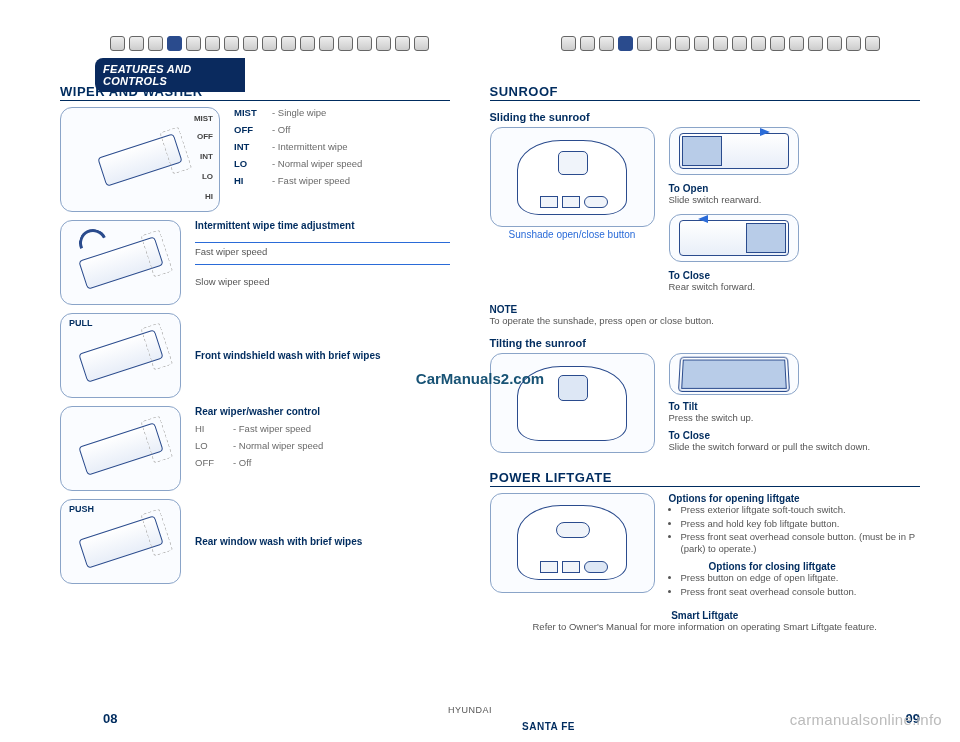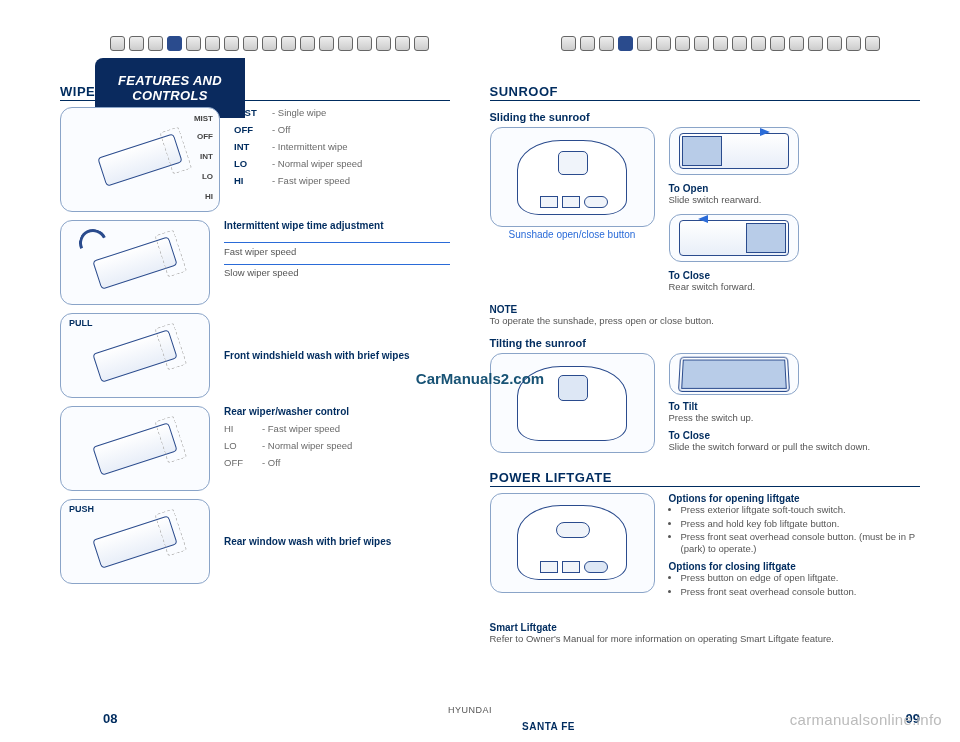--- a/index.html
+++ b/index.html
@@ -32,29 +32,28 @@
       border: 1px solid #666;
       border-radius: 3px;
       background: linear-gradient(#eee,#ccc);
     }
     .mini-icon.active { background: #2a4b8d; border-color:#2a4b8d; }
     .category-bar {
       position: absolute;
       top: 58px;
       left: 95px;
       width: 150px;
-      padding: 15px 8px;
+      padding: 5px 8px;
       background: #0a2a5e;
       color: #fff;
       font-style: italic;
-      font-size: 13px;
+      font-size: 11px;
       font-weight: bold;
       letter-spacing: 0.3px;
       border-radius: 8px 0 0 8px;
-      text-align: center;
     }
     .col {
       flex: 1;
       padding-top: 50px;
       display: flex;
       flex-direction: column;
     }
     .col.left { flex: 0.95; }
     .col.right { flex: 1.05; }
     h2.section-title {
@@ -81,21 +80,21 @@
     .illus {
       border: 1px solid #8aa4c8;
       border-radius: 12px;
       background: #fafcff;
       display: flex;
       align-items: center;
       justify-content: center;
       position: relative;
       overflow: hidden;
     }
-    .illus-sm { width: 150px; height: 85px; }
+    .illus-sm { width: 121px; height: 85px; }
     .illus-md { width: 160px; height: 105px; }
     .illus-md2 { width: 165px; height: 100px; }
     .illus-tiny { width: 130px; height: 48px; }
     .stalk {
       width: 80px; height: 30px;
       border: 1px solid #2a4b8d;
       border-radius: 4px;
       transform: rotate(-18deg);
       background: linear-gradient(#fff,#e8eef8);
       position: relative;
@@ -294,21 +293,21 @@
     </div>
 
     <div class="row">
       <div class="illus illus-sm">
         <div class="curved-arrow" style="top:8px;left:18px;"></div>
         <div class="stalk"></div>
       </div>
       <div class="defs">
         <div class="blue-label" style="line-height:1.2;">Intermittent wipe time adjustment</div>
         <div style="border-top:1px solid #2a6bd8; padding-top:3px; margin-top:4px;" class="desc-text">Fast wiper speed</div>
-        <div style="border-top:1px solid #2a6bd8; padding-top:2px;" class="desc-text">Slow wiper speed</div>
+        <div style="border-top:1px solid #2a6bd8; padding-top:11px;" class="desc-text">Slow wiper speed</div>
       </div>
     </div>
 
     <div class="row">
       <div class="illus illus-sm">
         <span class="pull-push-lbl">PULL</span>
         <div class="stalk"></div>
       </div>
       <div class="defs" style="justify-content:center;">
         <div class="blue-label" style="line-height:1.2;">Front windshield wash with brief wipes</div>
@@ -426,28 +425,28 @@
           <div class="console-btn" style="left:66px;bottom:6px;width:24px;height:12px;border-radius:6px;background:#dde7f5;"></div>
         </div>
       </div>
       <div style="flex:1;">
         <div class="blue-label">Options for opening liftgate</div>
         <ul class="bullets">
           <li>Press exterior liftgate soft-touch switch.</li>
           <li>Press and hold key fob liftgate button.</li>
           <li>Press front seat overhead console button. (must be in P (park) to operate.)</li>
         </ul>
-        <div class="blue-label" style="margin-top:6px;">Options for closing liftgate</div>
+        <div class="blue-label" style="margin-top:6px;margin-left:40px;">Options for closing liftgate</div>
         <ul class="bullets">
           <li>Press button on edge of open liftgate.</li>
           <li>Press front seat overhead console button.</li>
         </ul>
       </div>
     </div>
-    <div style="margin-top:14px;">
+    <div style="margin-top:2px;text-align:center;">
       <div class="blue-label">Smart Liftgate</div>
       <div class="desc-text">Refer to Owner's Manual for more information on operating Smart Liftgate feature.</div>
     </div>
 
   </div>
 </div>
 
 <div class="footer">
   <span class="pgnum">08</span>
   <span style="display:flex;gap:30px;">

